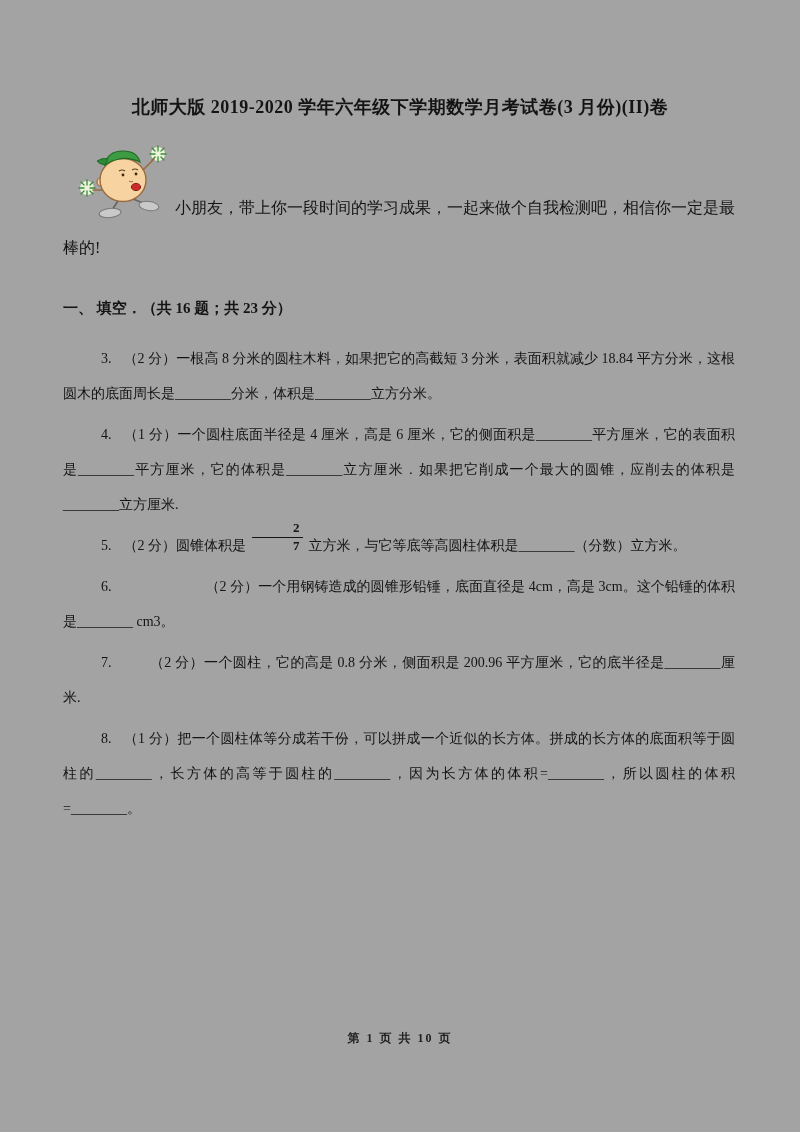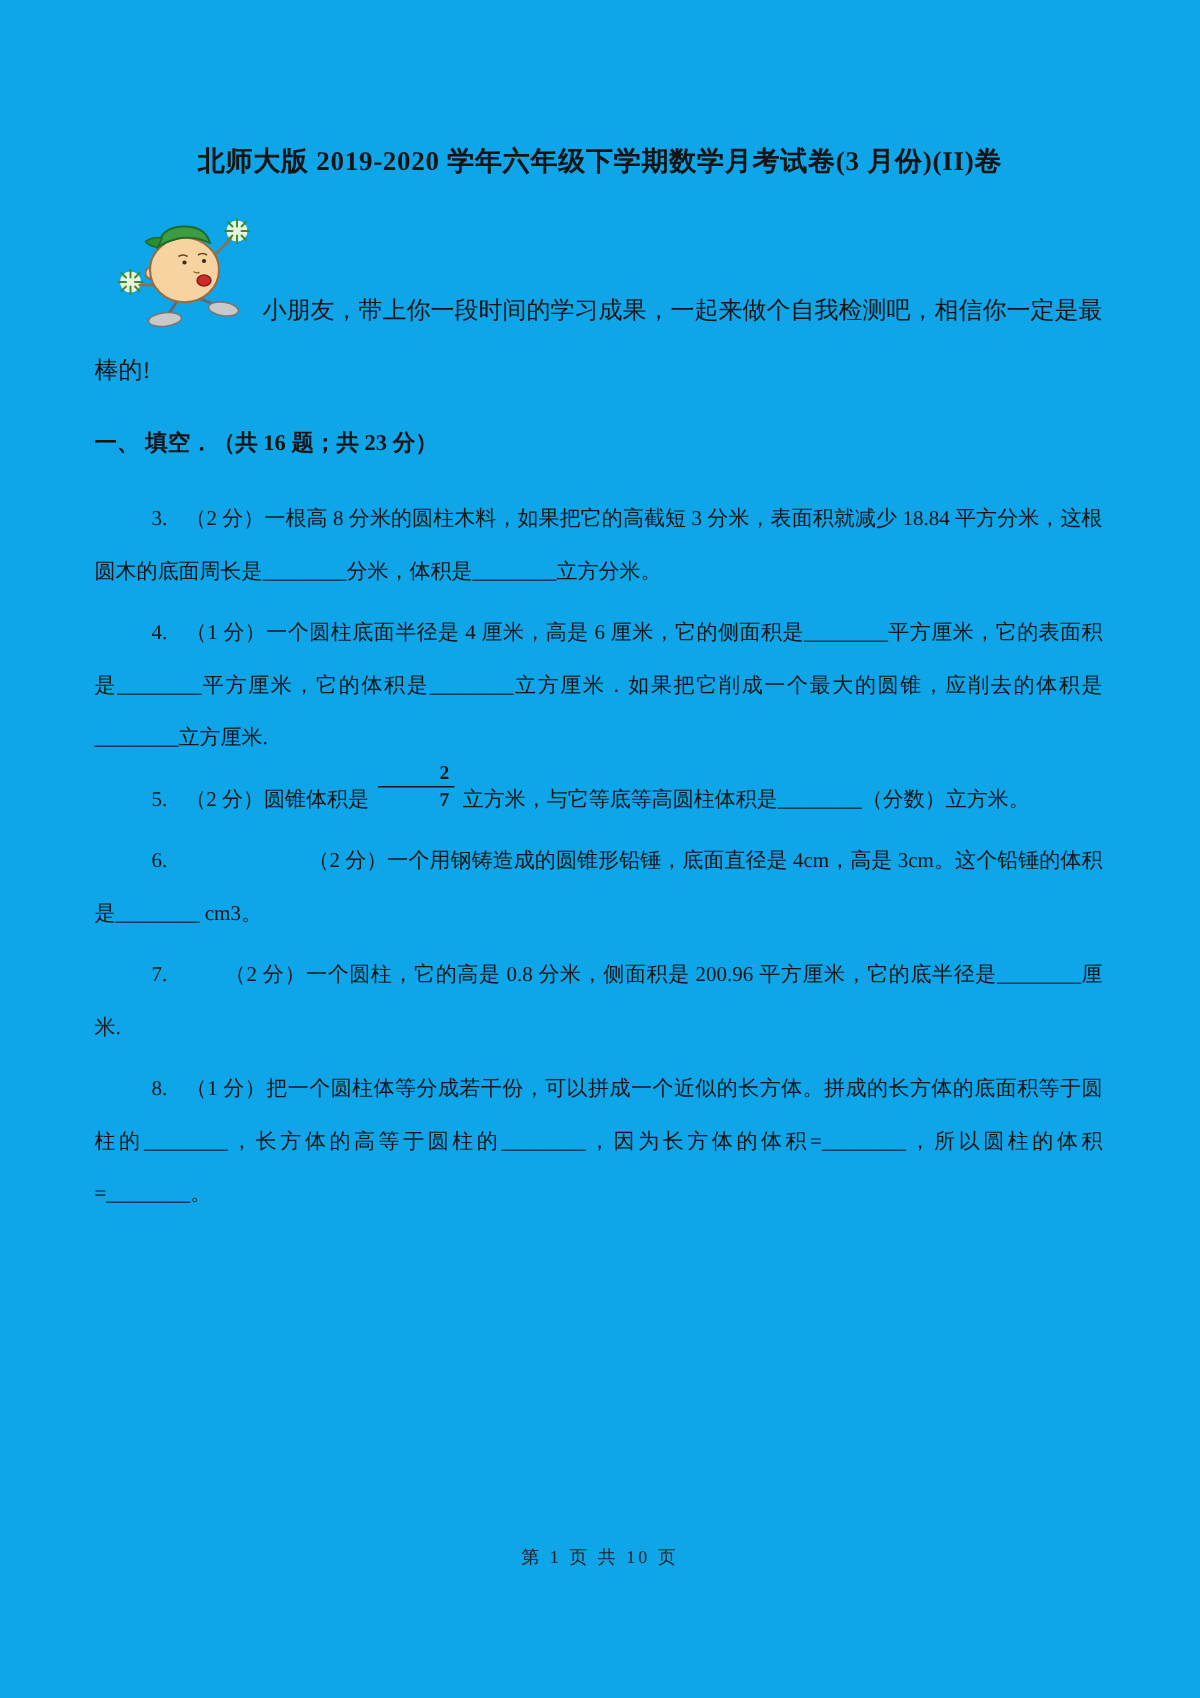--- a/index.html
+++ b/index.html
@@ -1,21 +1,21 @@
 <!DOCTYPE html>
 <html lang="zh"><head>
 <meta charset="utf-8">
 <style>
   html, body { margin: 0; padding: 0; background: #ffffff; }
   .page {
     position: relative;
     width: 800px;
     height: 1132px;
     margin: 0 auto;
-    background: #0ea5e9;
+    background: #a3a3a3;
     color: #141414;
     font-family: "Liberation Serif", "DejaVu Serif", serif;
     overflow: hidden;
   }
   .doc-title {
     margin: 0;
     padding: 94px 40px 0 40px;
     text-align: center;
     font-size: 18px;
     font-weight: bold;
@@ -34,21 +34,21 @@
     margin-left: 14px;
   }
   .intro-text {
     margin: 0;
     padding-top: 48px;
     font-size: 16px;
     line-height: 40px;
     text-align: justify;
   }
   .section-heading {
-    margin: 16px 65px 20px 63px;
+    margin: 28px 65px 20px 63px;
     font-size: 15px;
     font-weight: bold;
     line-height: 25px;
   }
   .question {
     margin: 0 65px 6px 63px;
     font-size: 14px;
     line-height: 35px;
     text-align: justify;
     text-indent: 38px;
@@ -73,20 +73,21 @@
   .frac-den { display: block; padding-top: 1px; }
   .page-footer {
     position: absolute;
     top: 1030px;
     left: 0;
     width: 100%;
     text-align: center;
     font-size: 12px;
     letter-spacing: 2px;
     color: #222222;
+    font-weight: bold;
   }
 </style>
 </head>
 <body>
 
 <div class="page">
 
   <h1 class="doc-title">北师大版 2019-2020 学年六年级下学期数学月考试卷(3 月份)(II)卷</h1>
 
   <div class="intro">

